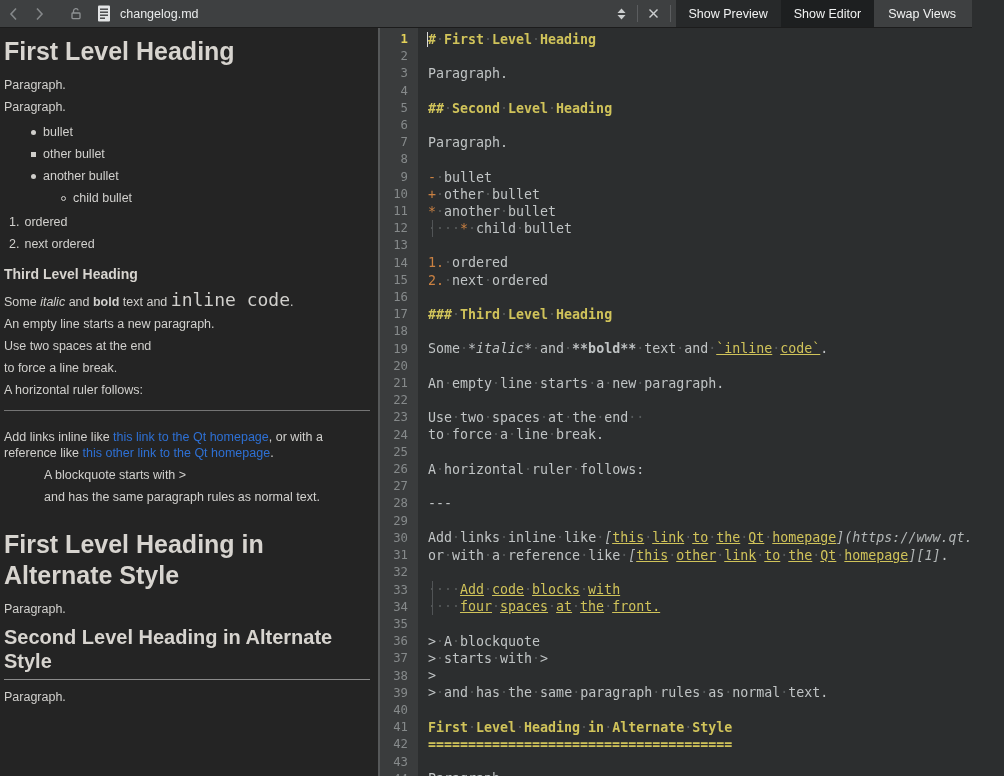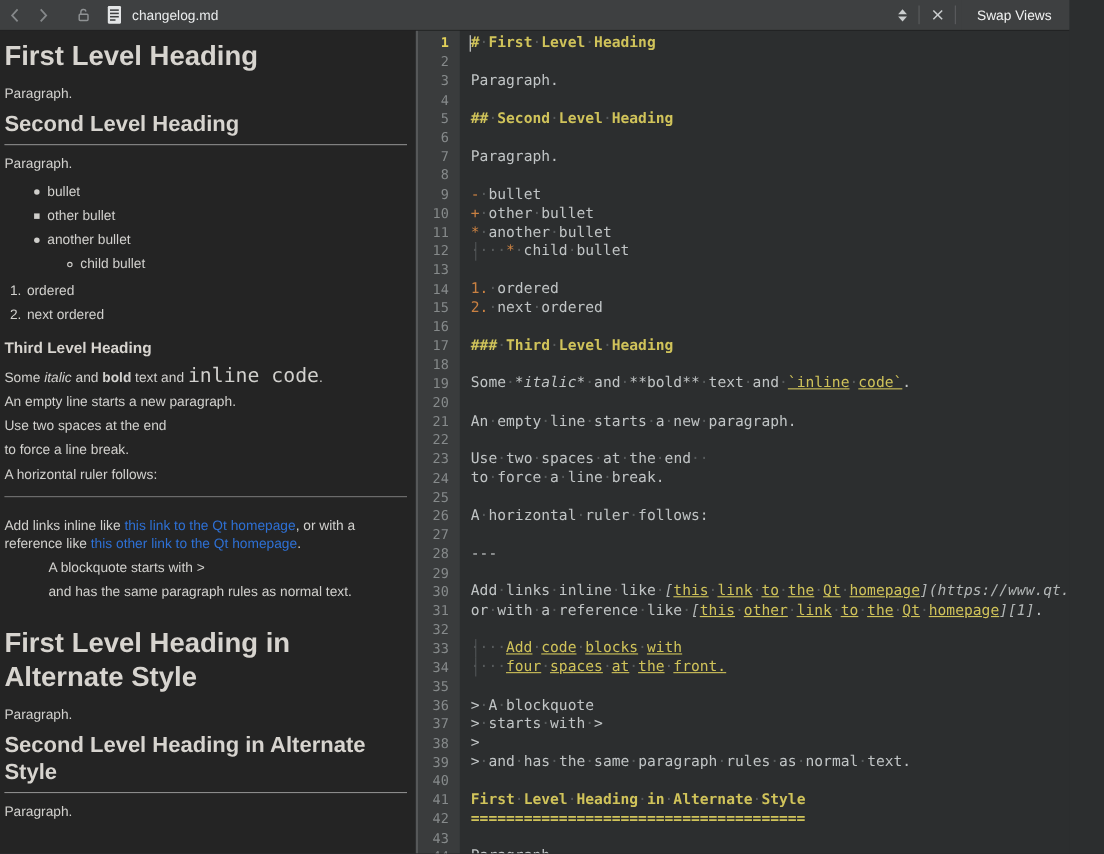--- a/index.html
+++ b/index.html
@@ -71,21 +71,21 @@
               font-size:13.3px; line-height:17.2px; color:#c0c4c5; overflow:hidden;
               cursor:text; white-space:pre; }
   .cl { height:17.2px; position:relative; }
   .caret { position:absolute; left:-1.5px; top:1px; bottom:1px; width:1.5px; background:#dadada; }
   .guide { position:absolute; left:4px; top:0; bottom:0; border-left:1px solid #515456; }
   .ws { display:inline-block; width:1ch; text-align:center; color:#575b5c;
         font-style:normal; font-weight:normal; }
   .tk-h  { color:var(--accent_yellow); font-weight:bold; }
   .tk-m  { color:var(--accent_orange); }
   .tk-i  { font-style:italic; }
-  .tk-b  { font-weight:normal;text-align:right; }
+  .tk-b  { font-weight:bold;text-align:right; }
   .tk-cd { color:var(--accent_yellow); text-decoration:underline; }
   .tk-pi { font-style:italic; color:#b2b6b6; }
   .tk-u  { font-style:italic; color:#b2b6b6; }
 </style>
 </head>
 <body>
 
 <div class="app">
 
   <div class="topbar">
@@ -126,30 +126,33 @@
       <div class="tb-sep"></div>
       <div class="tb-close">
         <svg width="11" height="11" viewBox="0 0 11 11">
           <line x1="1.5" y1="1.5" x2="9.5" y2="9.5" stroke="#cbcecf" stroke-width="1.4"></line>
           <line x1="9.5" y1="1.5" x2="1.5" y2="9.5" stroke="#cbcecf" stroke-width="1.4"></line>
         </svg>
       </div>
       <div class="tb-sep"></div>
     </div>
     <div class="tb-right">
+      <div class="btn-cluster">
+        <div class="flat-btn">Show Preview</div>
+        <div class="flat-btn pressed">Show Editor</div>
+      </div>
       <div class="swap-seg">Swap Views</div>
     </div>
   </div>
 
   <div class="content">
 
     <div class="preview">
       <div class="pv-h1">First Level Heading</div>
       <p>Paragraph.</p>
-      <div class="pv-h2">Second Level Heading</div>
       <p>Paragraph.</p>
 
       <div class="list">
         <div class="li-row b1">
           <span class="mk mk-disc"></span>
           <span>bullet</span>
         </div>
         <div class="li-row b2">
           <span class="mk mk-square"></span>
           <span>other bullet</span>

